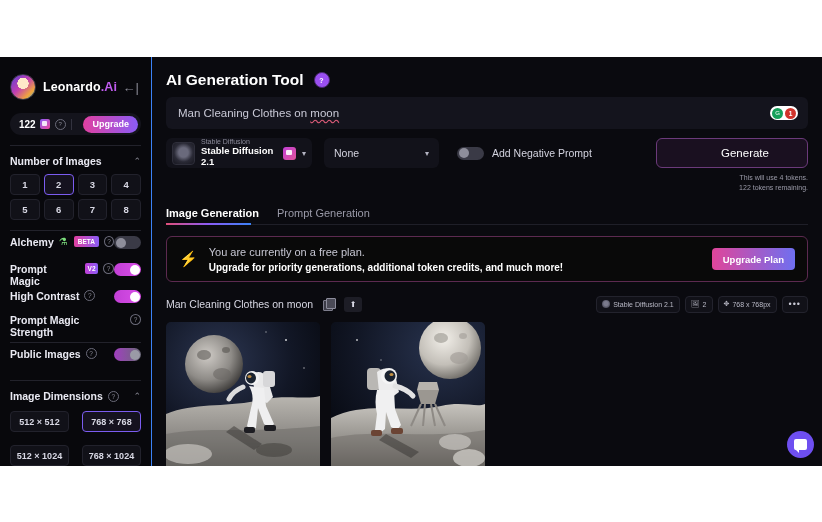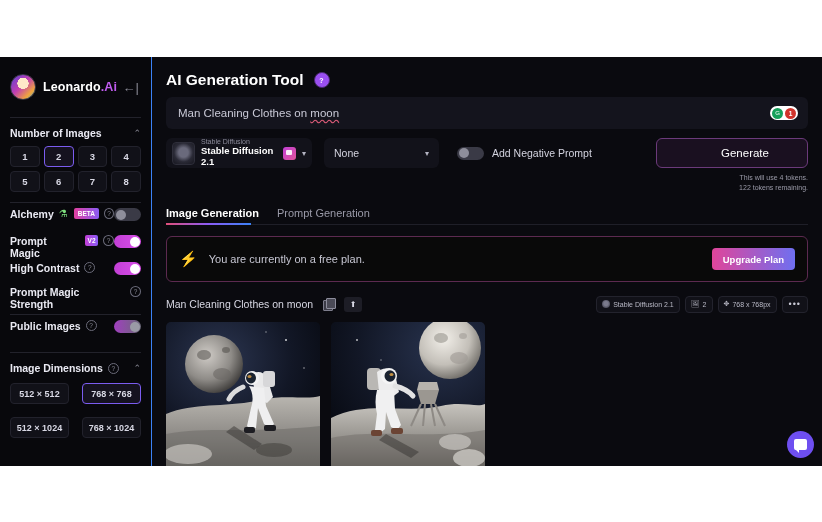--- a/index.html
+++ b/index.html
@@ -322,20 +322,27 @@
   <div class="sidebar">
 
     <div class="brand-row">
       <div class="avatar"></div>
       <div class="brand-name">
         <span>Leonardo</span><span class="dot-ai">.Ai</span>
       </div>
       <div class="collapse-icon">←|</div>
     </div>
 
+    <div class="credit-pill">
+      <span class="credit-num">122</span>
+      <span class="coin-icon"></span>
+      <span class="help-dot">?</span>
+      <span class="pill-divider"></span>
+      <button class="upgrade-btn">Upgrade</button>
+    </div>
 
     <div class="sep"></div>
 
     <div class="section-head">
       <span class="section-title">Number of Images</span>
       <span class="chev">⌃</span>
     </div>
 
     <div class="num-grid">
       <div class="num-cell">1</div>
@@ -461,20 +468,21 @@
       <span class="tab active">Image Generation</span>
       <span class="tab inactive">Prompt Generation</span>
       <span class="tab-underline"></span>
     </div>
     <div class="tabs-rule"></div>
 
     <div class="banner">
       <span class="bolt">⚡</span>
       <span>
         <span class="banner-l1" style="display:block">You are currently on a free plan.</span>
+        <span class="banner-l2" style="display:block">Upgrade for priority generations, additional token credits, and much more!</span>
       </span>
       <button class="upgrade-plan-btn">Upgrade Plan</button>
     </div>
 
     <div class="result-head">
       <span class="result-title">Man Cleaning Clothes on moon</span>
       <span class="copy-icon"></span>
       <span class="upload-btn">⬆</span>
       <span class="meta-chips">
         <span class="chip">

